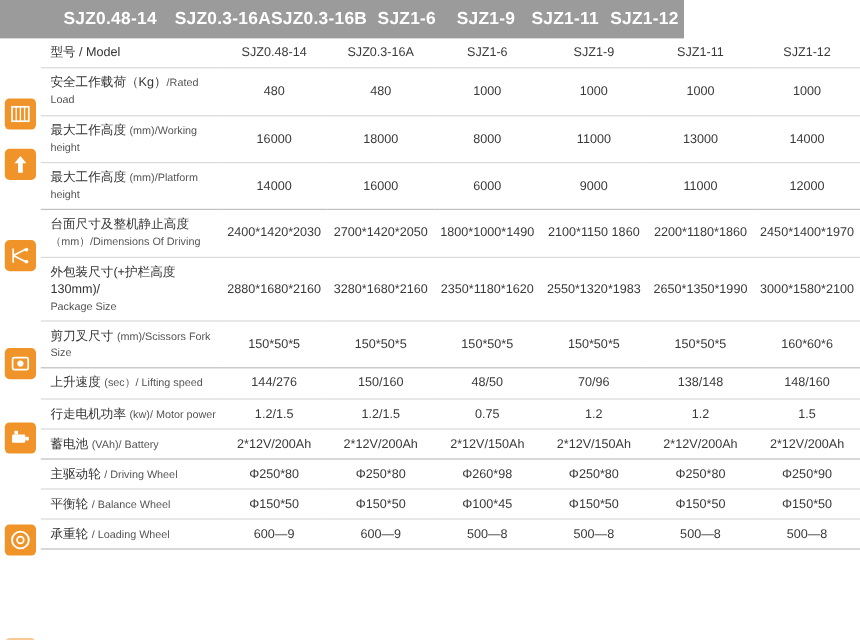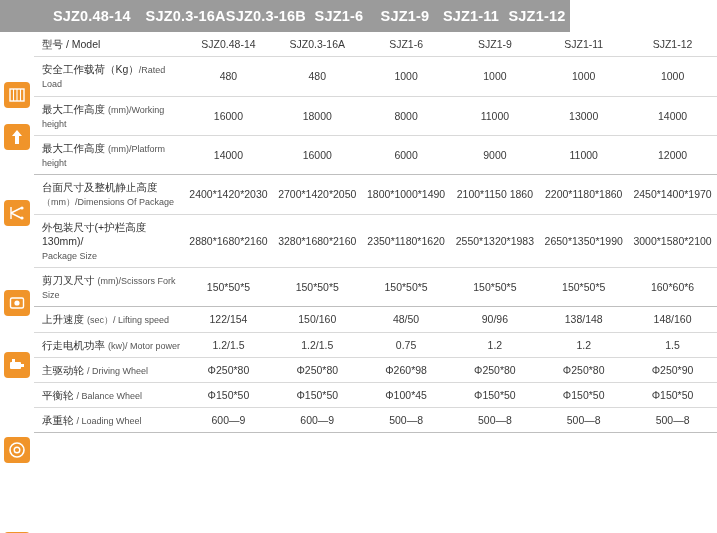--- a/index.html
+++ b/index.html
@@ -224,21 +224,21 @@
             <td>16000</td>
             <td>6000</td>
             <td>9000</td>
             <td>11000</td>
             <td>12000</td>
           </tr>
 
           <tr>
             <td class="label">
               <span class="cn">台面尺寸及整机静止高度</span><br>
-              <span class="en">（mm）/Dimensions Of Package</span>
+              <span class="en">（mm）/Dimensions Of Driving</span>
             </td>
             <td>2400*1420*2030</td>
             <td>2700*1420*2050</td>
             <td>1800*1000*1490</td>
             <td>2100*1150 1860</td>
             <td>2200*1180*1860</td>
             <td>2450*1400*1970</td>
           </tr>
 
           <tr>
@@ -263,42 +263,53 @@
             <td>150*50*5</td>
             <td>150*50*5</td>
             <td>150*50*5</td>
             <td>160*60*6</td>
           </tr>
 
           <tr>
             <td class="label">
               <span class="cn">上升速度</span> <span class="en">(sec）/ Lifting speed</span>
             </td>
-            <td>122/154</td>
+            <td>144/276</td>
             <td>150/160</td>
             <td>48/50</td>
-            <td>90/96</td>
+            <td>70/96</td>
             <td>138/148</td>
             <td>148/160</td>
           </tr>
 
 
 
           <tr>
             <td class="label">
               <span class="cn">行走电机功率</span> <span class="en">(kw)/ Motor power</span>
             </td>
             <td>1.2/1.5</td>
             <td>1.2/1.5</td>
             <td>0.75</td>
             <td>1.2</td>
             <td>1.2</td>
             <td>1.5</td>
           </tr>
 
+          <tr class="group-end">
+            <td class="label">
+              <span class="cn">蓄电池</span> <span class="en">(VAh)/ Battery</span>
+            </td>
+            <td>2*12V/200Ah</td>
+            <td>2*12V/200Ah</td>
+            <td>2*12V/150Ah</td>
+            <td>2*12V/150Ah</td>
+            <td>2*12V/200Ah</td>
+            <td>2*12V/200Ah</td>
+          </tr>
 
 
           <tr>
             <td class="label">
               <span class="cn">主驱动轮</span> <span class="en">/ Driving Wheel</span>
             </td>
             <td>Φ250*80</td>
             <td>Φ250*80</td>
             <td>Φ260*98</td>
             <td>Φ250*80</td>

